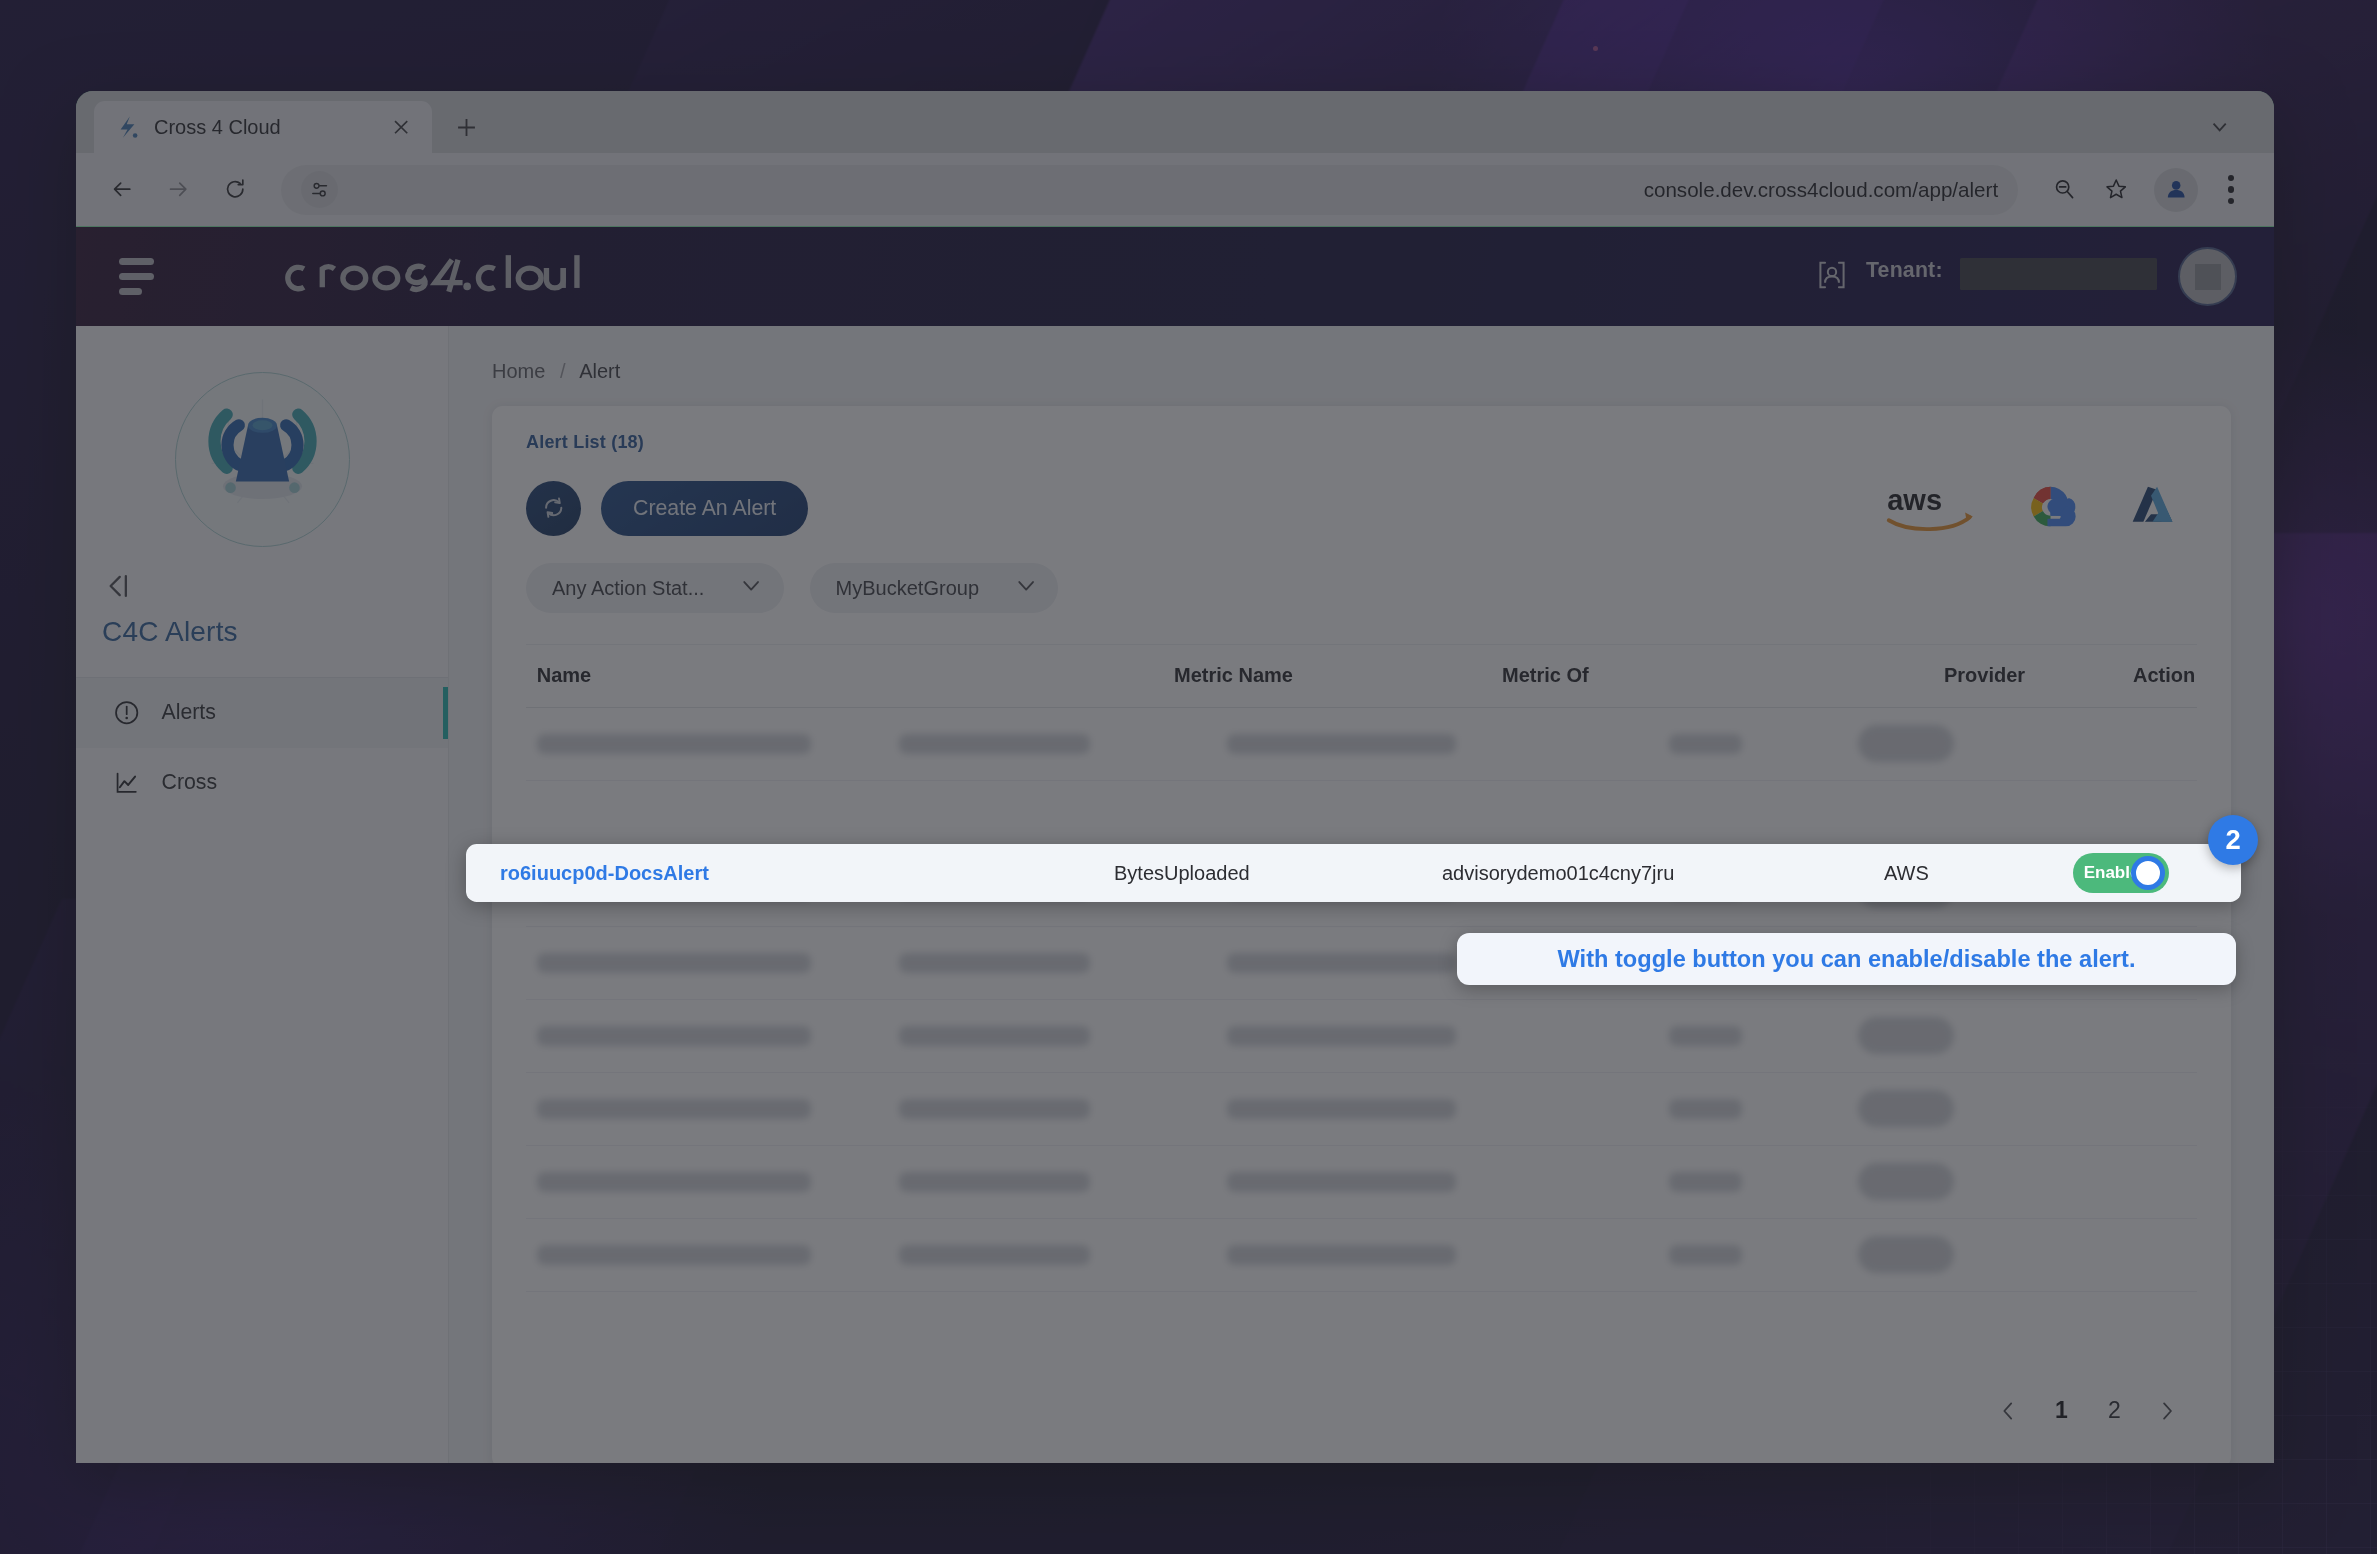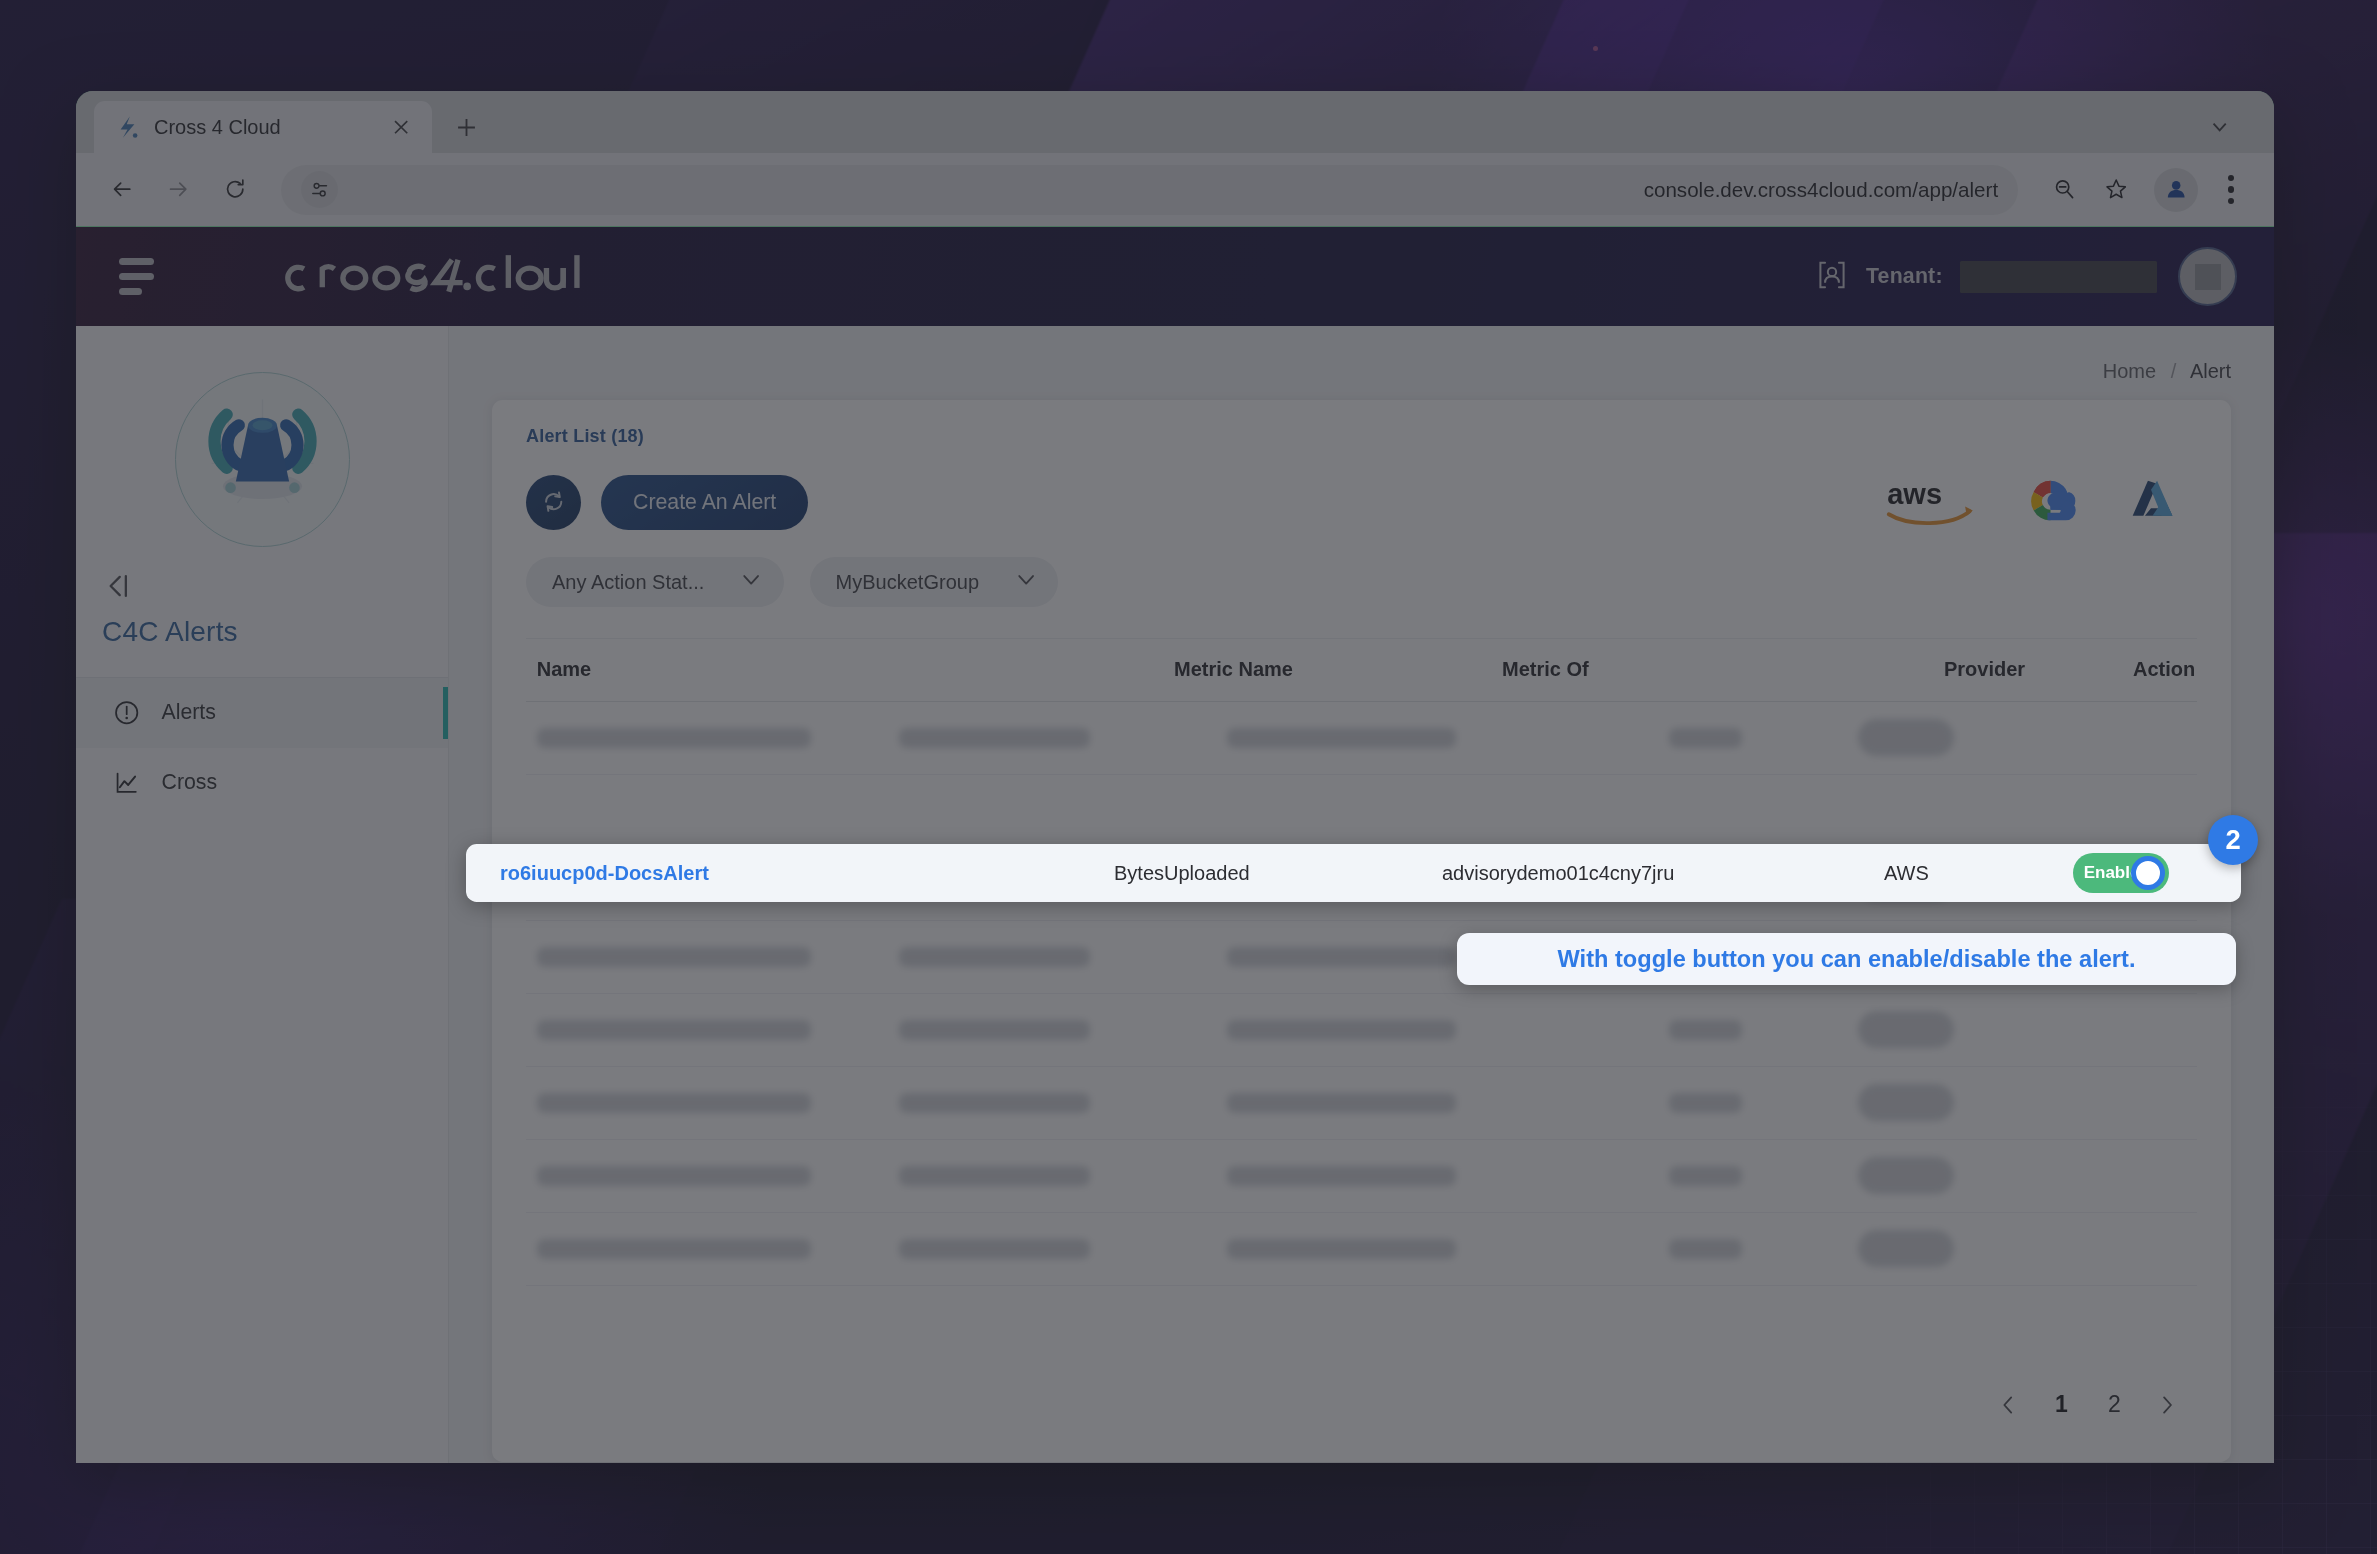--- a/index.html
+++ b/index.html
@@ -113,21 +113,21 @@
     position: relative;
   }
   .hamburger { width: 49px; display: flex; flex-direction: column; gap: 8.4px; }
   .hamburger i { height: 6.9px; border-radius: 3.8px; background: #b9b9bf; display: block; }
   .hamburger i:nth-child(1) { width: 35px; }
   .hamburger i:nth-child(2) { width: 35px; }
   .hamburger i:nth-child(3) { width: 23px; }
   .brand { margin-left: 107px; display: flex; align-items: center; }
   .brand svg { display: block; }
   .header-right { margin-left: auto; display: flex; align-items: center; gap: 21.3px; }
-  .tenant-wrap { display: flex; align-items: center; gap: 17px; }
+  .tenant-wrap { display: flex; align-items: flex-start; gap: 17px; }
   .tenant-label { color: #c8c8cf; font-size: 21.3px; font-weight: bold; letter-spacing: 0.2px; }
   .tenant-value { width: 197px; height: 32px; background: #3a3a42; border-radius: 1.5px; }
   .user-avatar { width: 59px; height: 59px; border-radius: 50%; background: #b3b4b9;
                  border: 2.3px solid #4a5b86; display: flex; align-items: center; justify-content: center; }
   .user-avatar i { width: 26px; height: 26px; background: #8f9096; display: block; }
 
   .body-row { display: flex; height: calc(100% - 99px); }
 
   
   .sidebar {
@@ -148,21 +148,21 @@
     font-size: 21.3px; color: #2f3034; position: relative;
   }
   .side-item.active { background: #eceef2; }
   .side-item.active::after {
     content: ""; position: absolute; right: 0; top: 9.1px; bottom: 9.1px; width: 5.3px; background: #1fb6ae;
   }
   .side-ico { width: 30.5px; height: 30.5px; flex: 0 0 30.5px; display: flex; align-items: center; justify-content: center; color: #26272b; }
 
   
   .main { flex: 1; padding: 34px 43px 0 43px; min-width: 0; }
-  .breadcrumb { font-size: 20px; color: #5b5c62; margin-bottom: 17px; text-align: right; }
+  .breadcrumb { font-size: 20px; color: #5b5c62; margin-bottom: 23px; }
   .breadcrumb .crumb-sep { margin: 0 9.1px; color: #9a9ba1; }
   .breadcrumb .crumb-cur { color: #3c3d43; }
 
   .card {
     background: #fff; border-radius: 10.7px; box-shadow: 0 1.5px 10.7px rgba(30,35,60,.10);
     padding: 26px 34px 20px 34px; height: calc(100% - 41px); position: relative; overflow: hidden;
   }
   .card-title { font-size: 18px; font-weight: bold; color: #2a5896; letter-spacing: 0.2px; }
 
   .actions-row { display: flex; align-items: center; gap: 20px; margin-top: 26px; }

